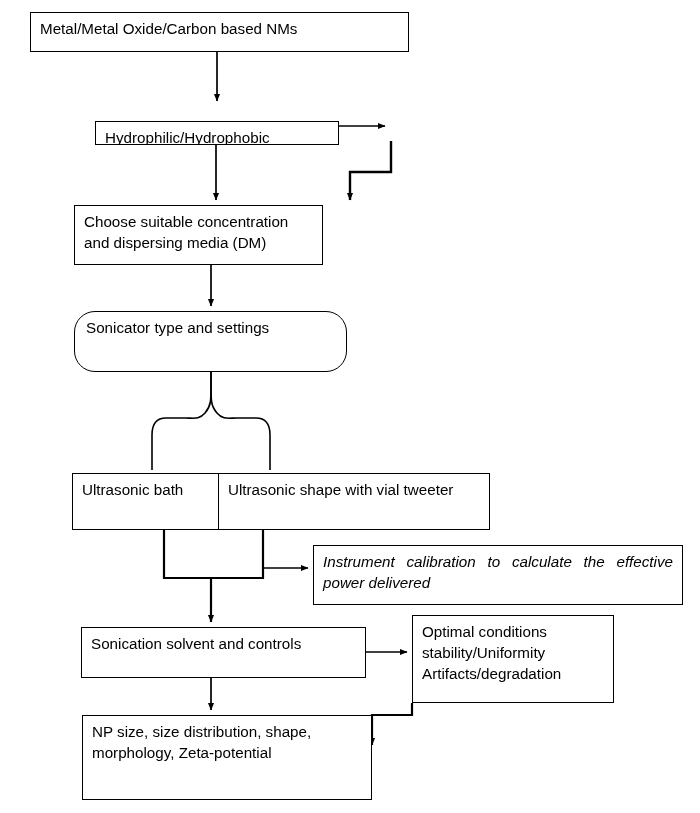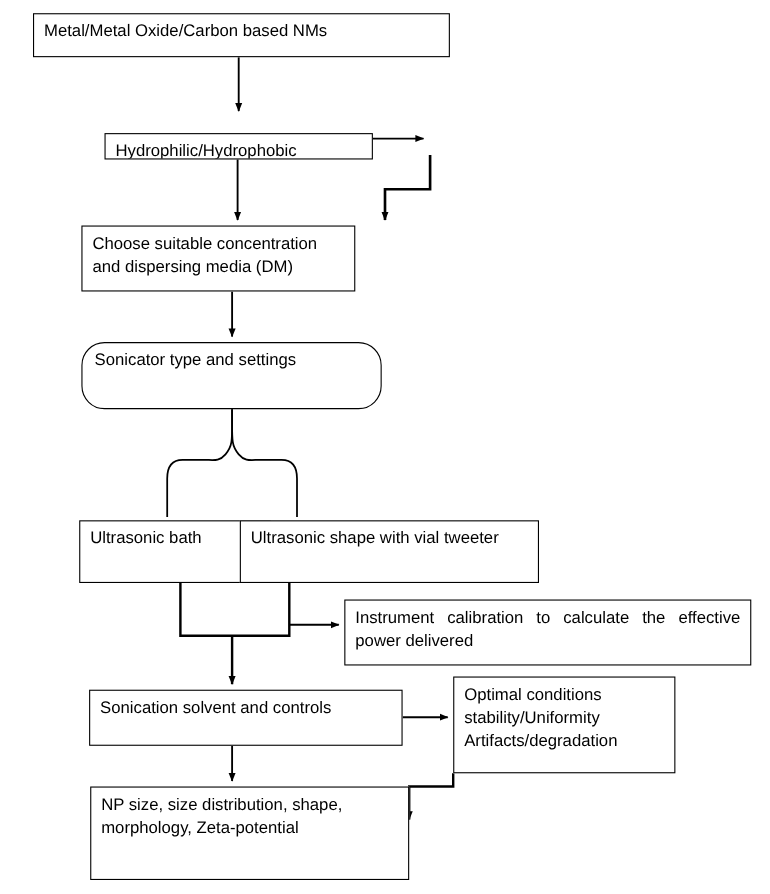--- a/index.html
+++ b/index.html
@@ -106,21 +106,21 @@
   </div>
 
   <div class="node" style="left:34px; top:473px; width:174px; height:57px;margin-left:38px;">
     <span class="txt">Ultrasonic bath</span>
   </div>
 
   <div class="node justify" style="left:218px; top:473px; width:272px; height:57px;">
     <span class="txt">Ultrasonic shape with vial tweeter</span>
   </div>
 
-  <div class="node justify" style="left:313px; top:545px; width:370px; height:60px;">
+  <div class="node justify" style="left:313px; top:545px; width:370px; height:60px;font-style:italic;">
     <span class="txt">Instrument calibration to calculate the effective power delivered</span>
   </div>
 
   <div class="node" style="left:81px; top:627px; width:285px; height:51px;">
     <span class="txt">Sonication solvent and controls</span>
   </div>
 
   <div class="node" style="left:412px; top:615px; width:202px; height:88px;">
     <span class="txt">Optimal conditions stability/Uniformity Artifacts/degradation</span>
   </div>

